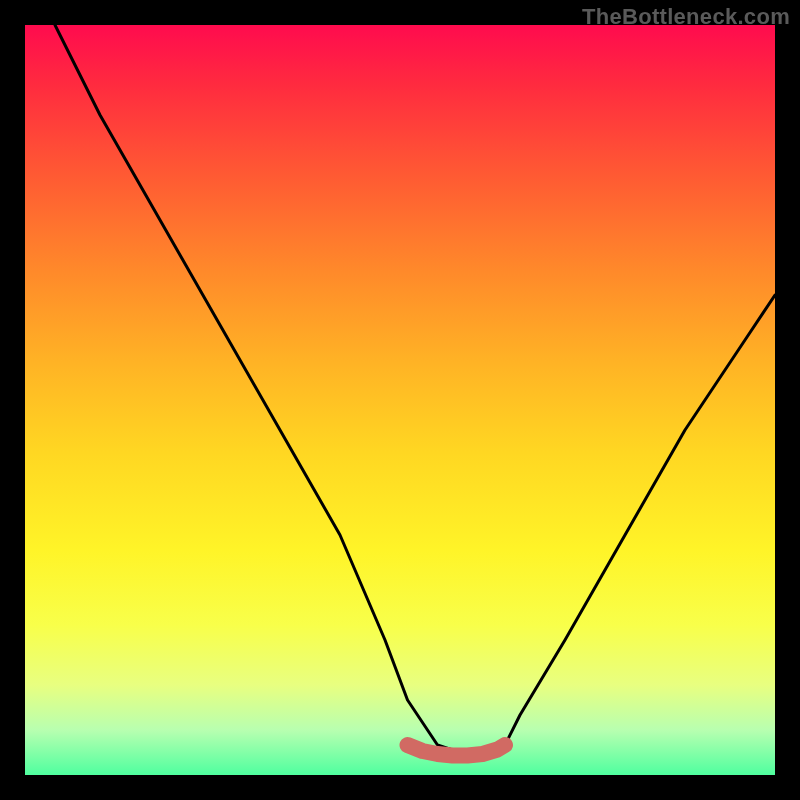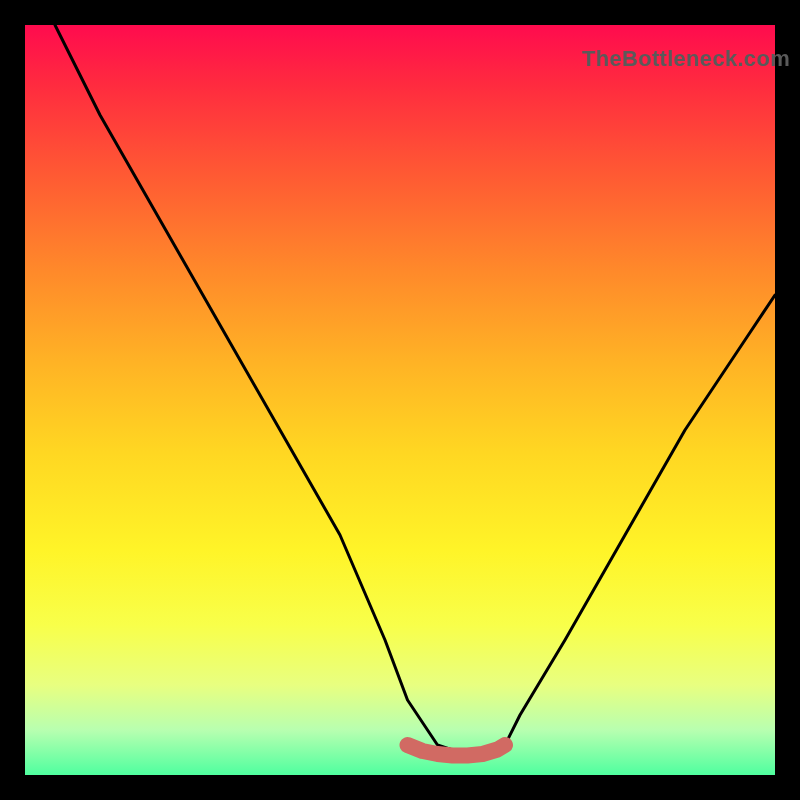--- a/index.html
+++ b/index.html
@@ -32,21 +32,20 @@
   }
   .watermark {
     position: absolute;
     top: 4px;
     right: 10px;
     color: #5a5a5a;
     font-size: 22px;
     font-weight: 600;
     letter-spacing: 0.3px;
     z-index: 10;
-    margin-top: 42px;
   }
   svg.plot {
     position: absolute;
     left: 0;
     top: 0;
     width: 750px;
     height: 750px;
   }
 </style>
 </head>

